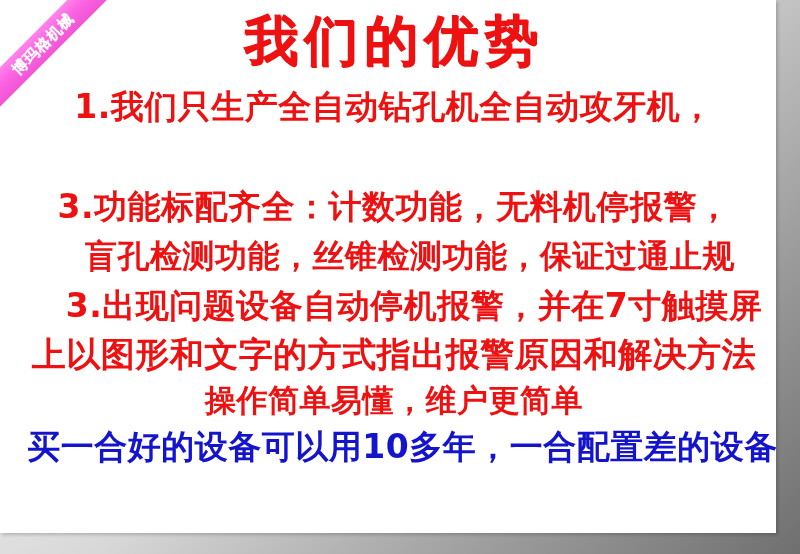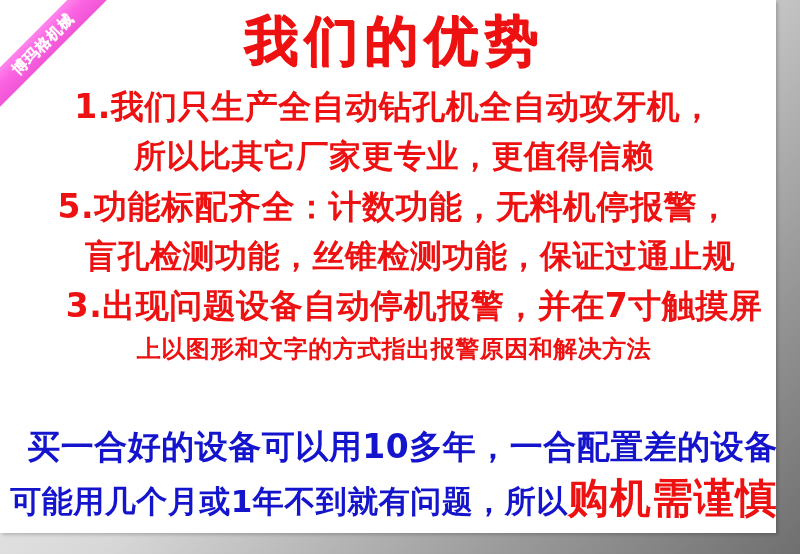--- a/index.html
+++ b/index.html
@@ -111,21 +111,21 @@
     letter-spacing: 1px;
   }
 
   .inline-blue { color: #1414cc; }
 
   #l1 { top: 90px;  font-size: 33px; }
   #l2 { top: 140px; font-size: 32px; }
   #l3 { top: 190px; font-size: 33px; }
   #l4 { top: 240px; font-size: 32px; margin-left: 32px; }
   #l5 { top: 289px; font-size: 33px; margin-left: 40px; }
-  #l6 { top: 337px; font-size: 24px; }
+  #l6 { top: 337px; font-size: 34px; }
   #l7 { top: 385px; font-size: 31px; }
   #l8 { top: 430px; font-size: 33px; }
   #l9 { top: 478px; font-size: 31px; }
 </style>
 </head>
 <body>
 
 <div id="banner">
 
   <div id="sheet">
@@ -135,32 +135,29 @@
         <span id="ribbon-text">博玛格机械</span>
       </div>
     </div>
 
     <div id="content">
 
       <div id="title" class="line">我们的优势</div>
 
       <div id="l1" class="line body-line red">1.我们只生产全自动钻孔机全自动攻牙机，</div>
 
-      <div id="l2" class="line body-line red">所以比其它厂家更专业，更值得信赖</div>
 
-      <div id="l3" class="line body-line red">5.功能标配齐全：计数功能，无料机停报警，</div>
+      <div id="l3" class="line body-line red">3.功能标配齐全：计数功能，无料机停报警，</div>
 
       <div id="l4" class="line body-line red">盲孔检测功能，丝锥检测功能，保证过通止规</div>
 
       <div id="l5" class="line body-line red">3.出现问题设备自动停机报警，并在7寸触摸屏</div>
 
       <div id="l6" class="line body-line red">上以图形和文字的方式指出报警原因和解决方法</div>
 
+      <div id="l7" class="line body-line red">操作简单易懂，维户更简单</div>
 
       <div id="l8" class="line body-line blue">买一合好的设备可以用10多年，一合配置差的设备</div>
 
-      <div id="l9" class="line body-line">
-        <span class="inline-blue">可能用几个月或1年不到就有问题，所以</span><span class="big-red">购机需谨慎</span>
-      </div>
 
     </div>
   </div>
 </div>
 
 </body></html>

